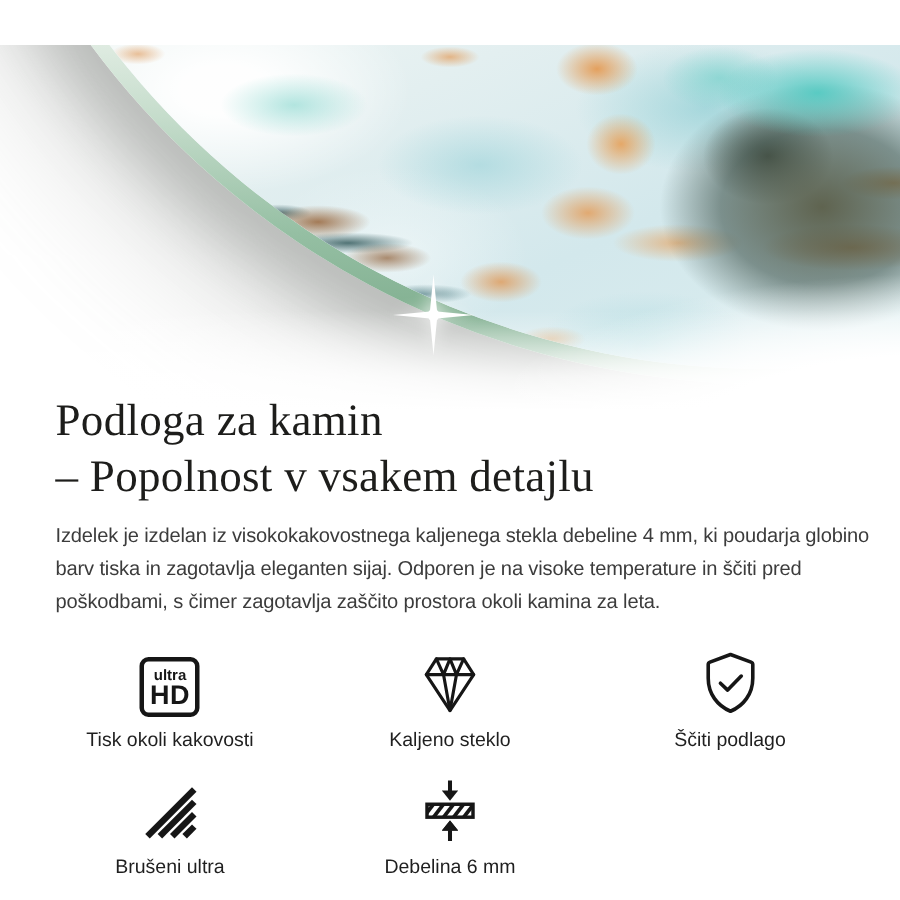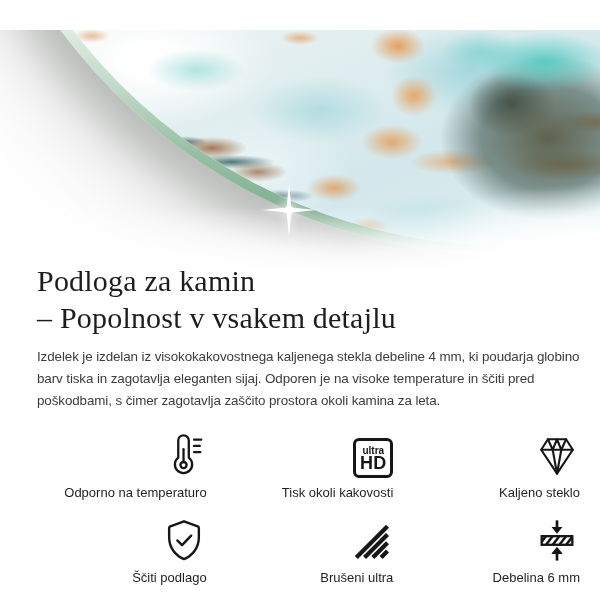--- a/index.html
+++ b/index.html
@@ -96,21 +96,21 @@
     line-height: 22px;
     letter-spacing: -0.1px;
     color: var(--body-text, #3c3c3c);
   }
 
   
   .features {
     position:absolute; left:20px; top:400px; width:560px;
     display:grid; grid-template-columns: repeat(3, 1fr); row-gap:14px;
   }
-  .feature { display:flex; flex-direction:column; align-items:flex-end; }
+  .feature { display:flex; flex-direction:column; align-items:center; }
   .icon-box {
     height:48px; display:flex; align-items:flex-end; justify-content:center;
     color: var(--icon-stroke, #161616);
   }
   .flabel {
     margin-top:7px; font-size:13px; line-height:16px; white-space:nowrap;
     color: var(--label-text, #1f1f1f);
   }
   .uhd {
     width:40px; height:40px; border:3px solid currentColor; border-radius:6px;
@@ -140,33 +140,20 @@
   </div>
 
   <div class="content">
     <h1>Podloga za kamin
 – Popolnost v vsakem detajlu</h1>
     <p class="desc">Izdelek je izdelan iz visokokakovostnega kaljenega stekla debeline 4 mm, ki poudarja globino barv tiska in zagotavlja eleganten sijaj. Odporen je na visoke temperature in ščiti pred poškodba­mi, s čimer zagotavlja zaščito prostora okoli kamina za leta.</p>
   </div>
 
   <div class="features">
 
-    <div class="feature">
-      <div class="icon-box">
-        <svg class="ic" width="46" height="46" viewBox="0 0 48 48" fill="none" stroke="currentColor" stroke-width="2.4" stroke-linecap="round" stroke-linejoin="round">
-          <path d="M18 9 a5.5 5.5 0 0 1 11 0 V26.8 a9 9 0 1 1 -11 0 Z"></path>
-          <circle cx="23.5" cy="34.5" r="3.2"></circle>
-          <line x1="23.5" y1="31.3" x2="23.5" y2="18"></line>
-          <line x1="34.5" y1="8" x2="42" y2="8"></line>
-          <line x1="34.5" y1="14.5" x2="40.5" y2="14.5"></line>
-          <line x1="34.5" y1="21" x2="41" y2="21"></line>
-        </svg>
-      </div>
-      <div class="flabel">Odporno na temperaturo</div>
-    </div>
 
     <div class="feature">
       <div class="icon-box">
         <div class="uhd">
           <span class="t1">ultra</span>
           <span class="t2">HD</span>
         </div>
       </div>
       <div class="flabel">Tisk okoli kakovosti</div>
     </div>

